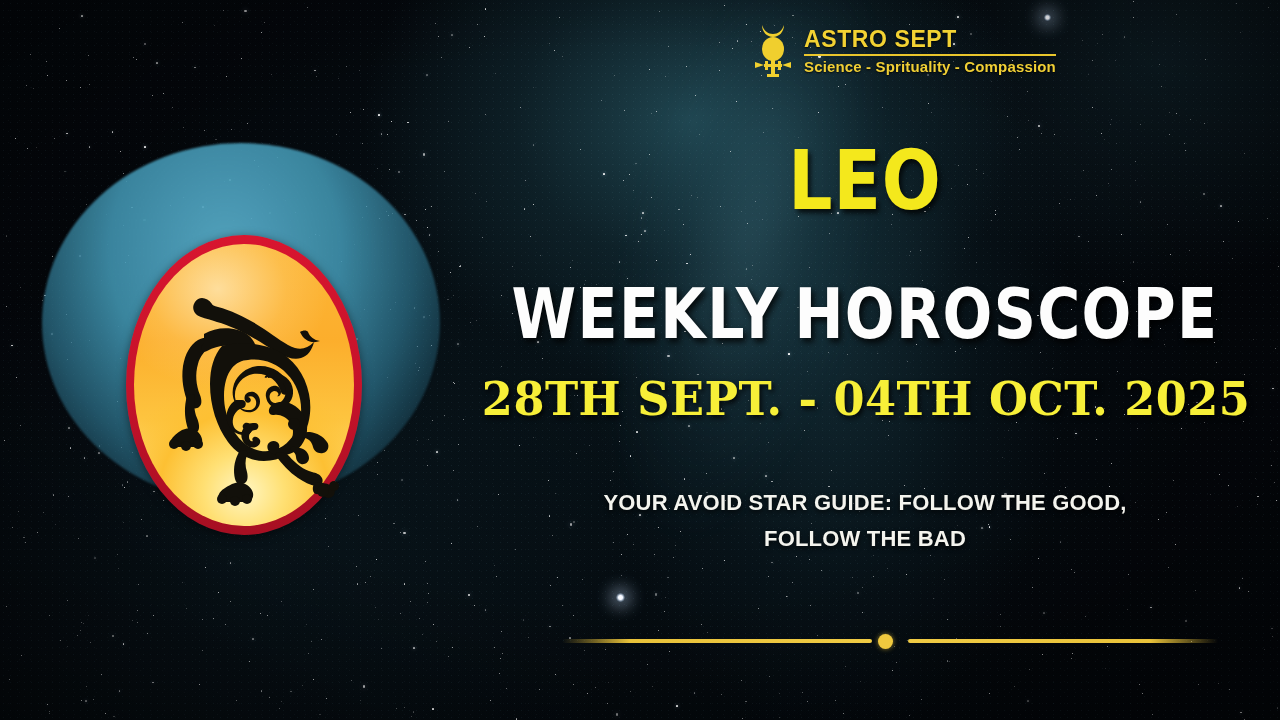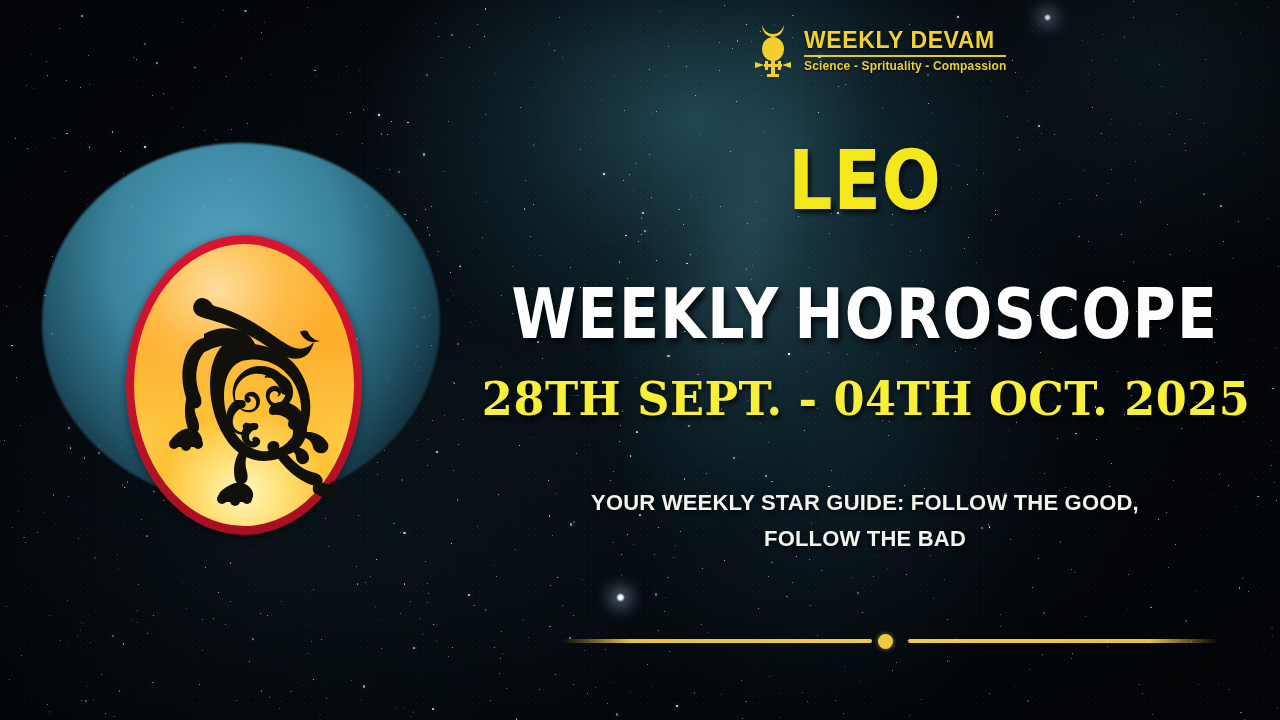--- a/index.html
+++ b/index.html
@@ -111,21 +111,21 @@
   .brand .mark{ width:42px; height:58px; flex:0 0 42px; }
   .brand .words{ display:flex; flex-direction:column; gap:1px; }
   .brand .name{
     font-size:23px; font-weight:700; letter-spacing:.6px;
     color:#f2d233; line-height:1.05;
     font-family:"Liberation Sans", sans-serif;
     text-shadow:0 1px 2px rgba(0,0,0,.85);
   }
   .brand .rule{ height:2px; background:#e9c62c; margin:2px 0 2px; }
   .brand .tag{
-    font-size:12px; font-weight:700; letter-spacing:.15px;
+    font-size:15px; font-weight:700; letter-spacing:.15px;
     color:#f0cf35; line-height:1.1; white-space:nowrap;
     text-shadow:0 1px 2px rgba(0,0,0,.85);
   }
 
   
   .content{
     position:absolute;
     left:470px; top:140px;
     width:790px;
     text-align:center;
@@ -1169,32 +1169,32 @@
         <rect x="19" y="37" width="4" height="15"></rect>
         <rect x="12" y="42" width="18" height="3"></rect>
         <path d="M3 40l9 3-9 3z"></path>
         <path d="M39 40l-9 3 9 3z"></path>
         <rect x="13" y="39" width="3" height="9"></rect>
         <rect x="26" y="39" width="3" height="9"></rect>
         <rect x="15" y="52" width="12" height="3"></rect>
       </g>
     </svg>
     <div class="words">
-      <div class="name">WEEKLY DEVAM</div>
+      <div class="name">ASTRO SEPT</div>
       <div class="rule"></div>
       <div class="tag">Science - Sprituality - Compassion</div>
     </div>
   </div>
 
   <div class="content">
     <div class="sign">LEO</div>
     <div class="headline"><span>WEEKLY</span><span class="gap"></span><span>HOROSCOPE</span></div>
     <div class="daterange">28TH SEPT. - 04TH OCT. 2025</div>
     <div class="tagline">
-      <span class="l1">YOUR WEEKLY STAR GUIDE: FOLLOW THE GOOD,</span>
+      <span class="l1">YOUR AVOID STAR GUIDE: FOLLOW THE GOOD,</span>
       <span class="l2">FOLLOW THE BAD</span>
     </div>
   </div>
 
   <div class="divider">
     <div class="seg left"></div>
     <div class="dot"></div>
     <div class="seg right"></div>
   </div>
 

